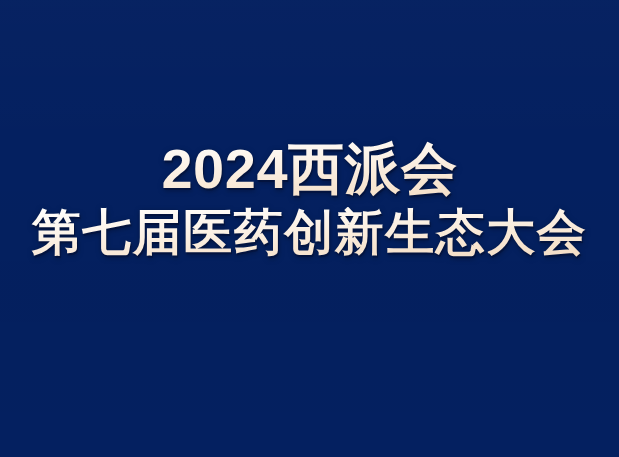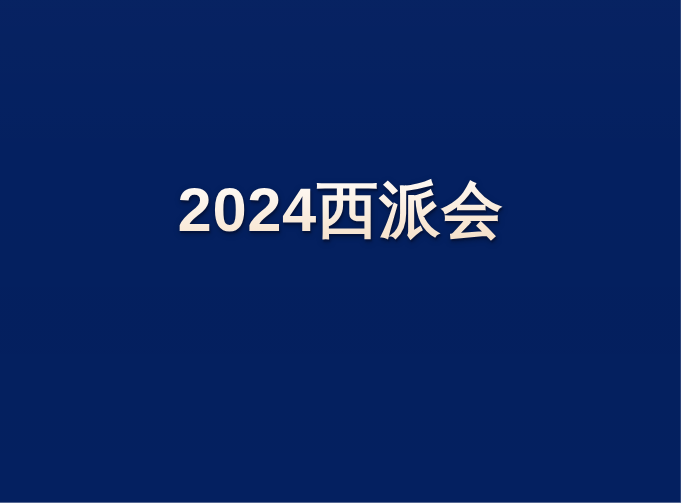--- a/index.html
+++ b/index.html
@@ -40,21 +40,21 @@
                 rgba(255,255,255,0.000) 34%,
                 rgba(0,0,0,0.018) 63%,
                 rgba(0,0,0,0.000) 100%);
   }
 
   
   .title-block {
     position: absolute;
     left: 0;
     right: 0;
-    top: 162px;
+    top: 140px;
     display: flex;
     flex-direction: column;
     align-items: center;
     z-index: 2;
     justify-content: space-between;
   }
 
   .title-line {
     display: block;
     width: 100%;
@@ -91,16 +91,17 @@
 </style>
 </head>
 <body>
 
 <div class="slide">
 
   <div class="title-block">
 
     <span class="title-line title-line--primary">2024西派会</span>
 
+    <span class="title-line title-line--secondary">第七届医药创新生态大会</span>
 
   </div>
 
 </div>
 
 </body></html>

